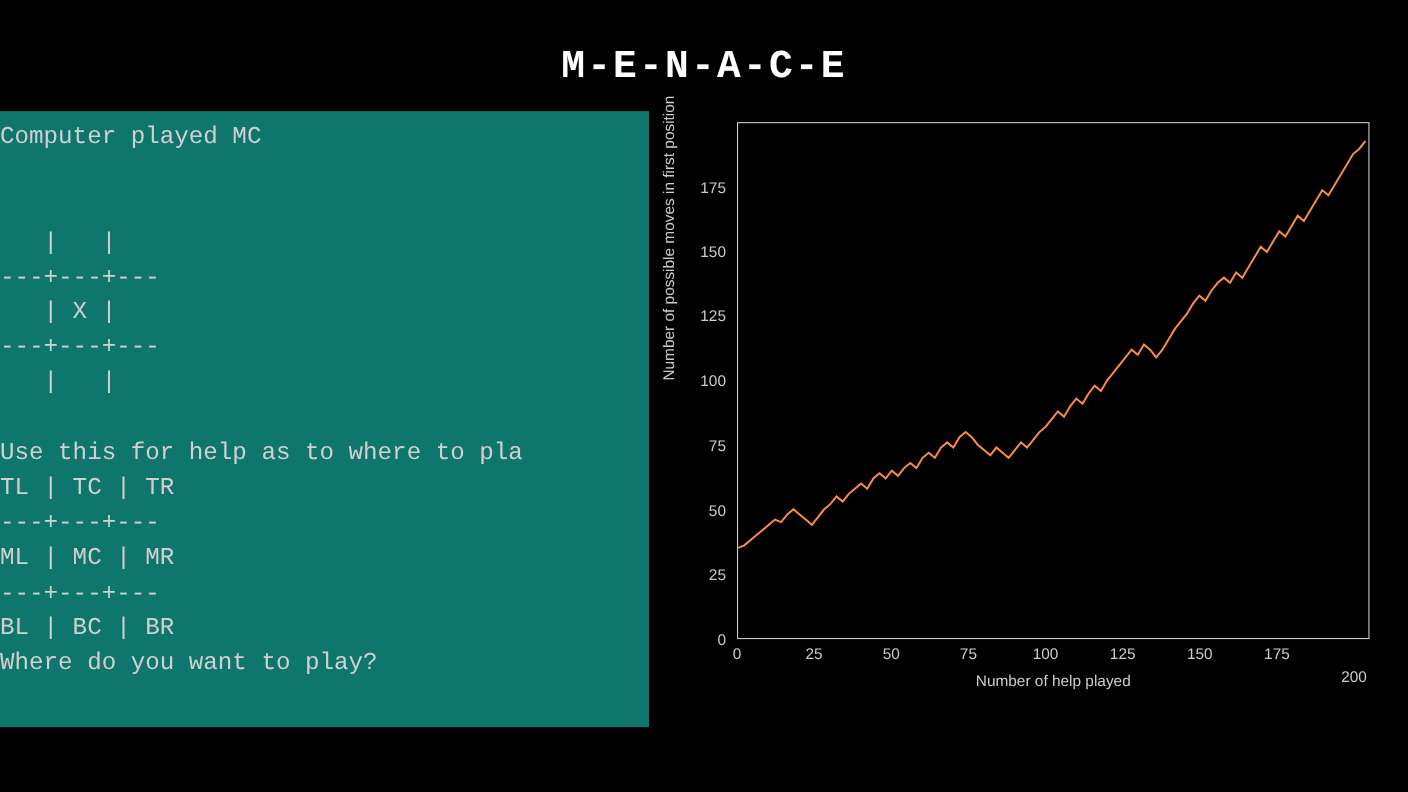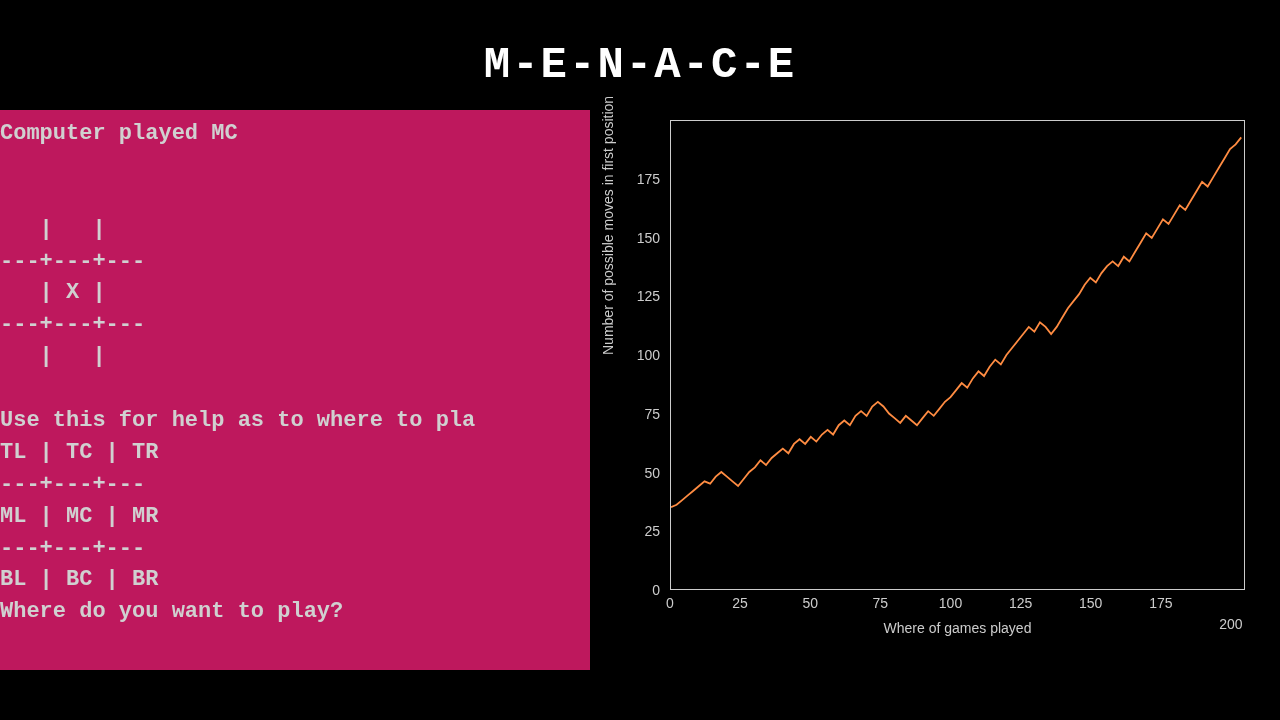--- a/index.html
+++ b/index.html
@@ -6,42 +6,41 @@
     body {
       background: #000;
       width: 1280px;
       height: 720px;
       overflow: hidden;
       font-family: 'Courier New', monospace;
       color: #fff;
     }
     .title {
       text-align: center;
-      font-size: 44px;
+      font-size: 36px;
       font-weight: bold;
       letter-spacing: 2px;
       padding: 40px 0 20px 0;
       font-family: 'Courier New', monospace;
     }
     .content {
       display: flex;
       flex-direction: row;
       height: 560px;
     }
     .terminal-panel {
       width: 590px;
-      background: #be185d;
+      background: #0f766e;
       padding: 8px 0 0 0;
       font-family: 'Consolas', 'Courier New', monospace;
       font-size: 22px;
       line-height: 1.45;
       color: #d0d0d0;
       overflow: hidden;
       white-space: pre;
-      font-weight: bold;
     }
     .chart-panel {
       width: 690px;
       background: #000;
       position: relative;
       padding: 0 30px 30px 10px;
     }
     .chart-area {
       position: relative;
       width: 100%;
@@ -156,17 +155,17 @@
           <div class="x-tick" style="left: 0px;">0</div>
           <div class="x-tick" style="left: 70.122px;">25</div>
           <div class="x-tick" style="left: 140.244px;">50</div>
           <div class="x-tick" style="left: 210.366px;">75</div>
           <div class="x-tick" style="left: 280.488px;">100</div>
           <div class="x-tick" style="left: 350.61px;">125</div>
           <div class="x-tick" style="left: 420.732px;">150</div>
           <div class="x-tick" style="left: 490.854px;">175</div>
           <div class="x-tick" style="left: 560.976px; margin-top: 21px;">200</div>
         </div>
-      <div class="x-label">Where of games played</div>
+      <div class="x-label">Number of help played</div>
     </div>
   </div>
 
 </div>
 
 </body></html>

